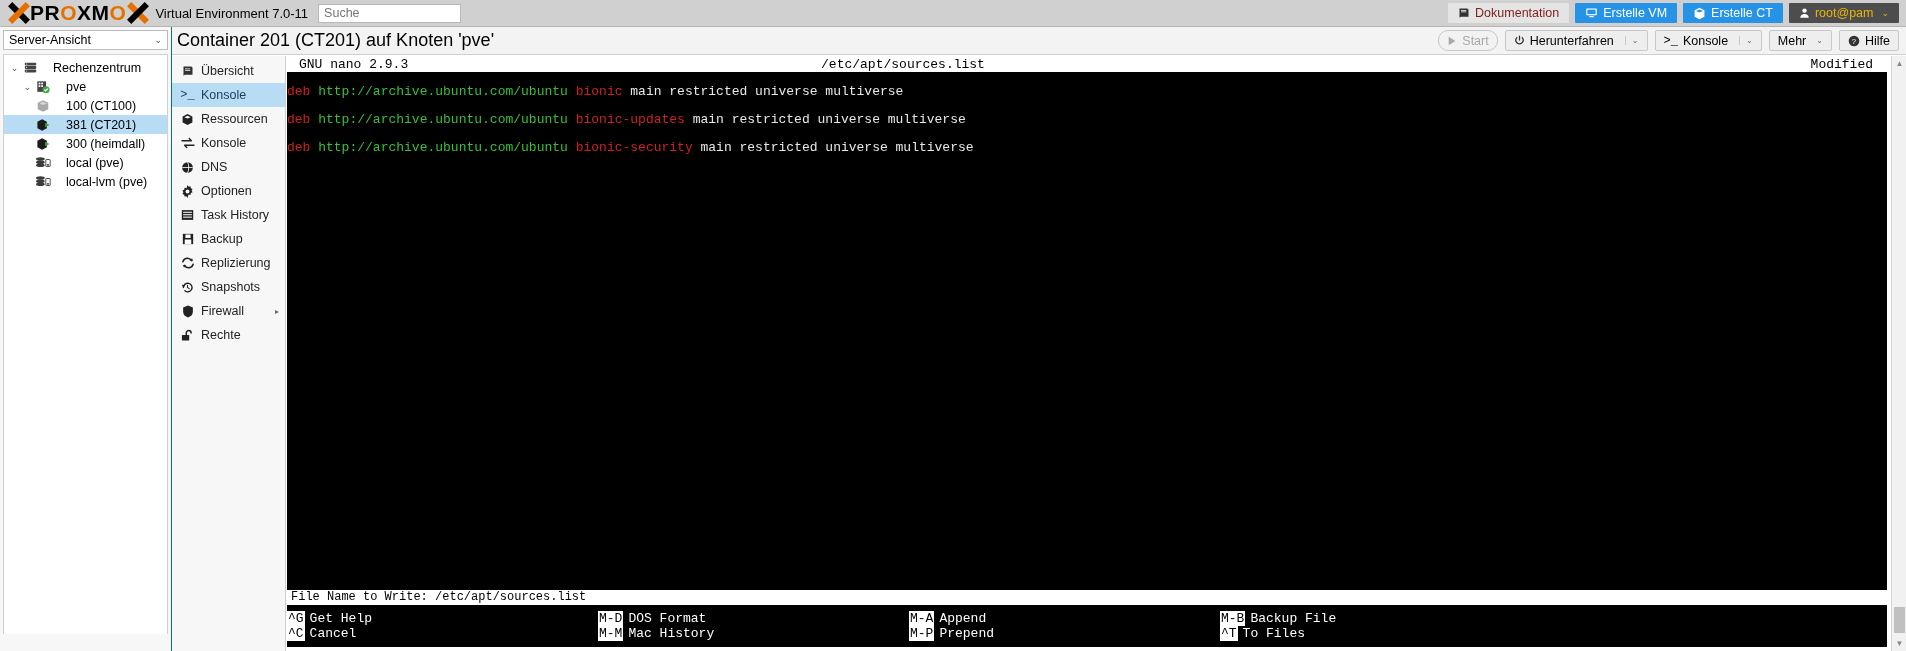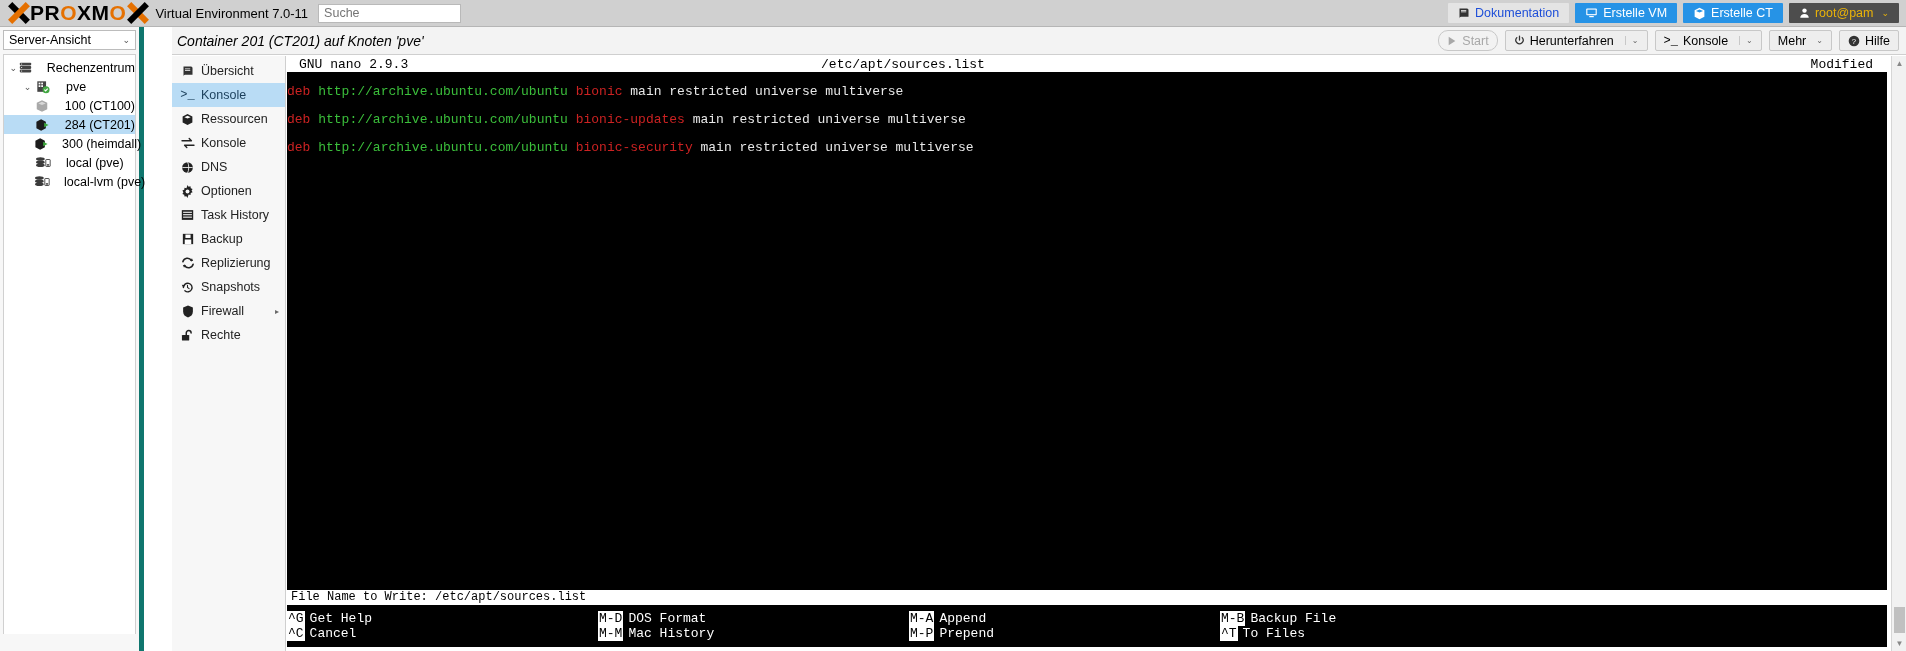--- a/index.html
+++ b/index.html
@@ -81,34 +81,34 @@
     gap: 6px;
     margin-right: 7px;
   }
   .hbtn {
     height: 20px;
     display: flex; align-items: center; gap: 5px;
     padding: 0 9px;
     font-size: 12.5px;
     border: 1px solid transparent;
     background: #eaeaea;
-    color: #1d4ed8;
+    color: #7f1d1d;
     border-radius: 1px;
     white-space: nowrap;
   }
   .hbtn.blue { background: #2693e6; color: #fff; }
   .hbtn.grey { background: #e4e4e4; }
   .hbtn .ic { display:inline-flex; align-items:center; }
 
   
   #left {
     position: absolute; top: 27px; left: 0;
-    width: 144px; height: 624px;
+    width: 172px; height: 624px;
     background: #f7f7f7;
-    border-right: 5px solid #0f766e;
+    border-right: 1px solid #0f766e;
   }
   #view-select {
     margin: 3px 3px 0 3px;
     height: 20px;
     background: #fff;
     border: 1px solid #bcbcbc;
     display: flex; align-items: center;
     padding: 0 5px;
     font-size: 12.5px;
   }
@@ -145,21 +145,21 @@
     width: 1734px; height: 624px;
     background: #fff;
   }
   #crumbbar {
     height: 28px;
     background: #f3f3f3;
     border-bottom: 1px solid #cfcfcf;
     display: flex; align-items: center;
     padding-left: 5px;
   }
-  #crumb { font-size: 14px; font-style: italic; }
+  #crumb { font-size: 18px; }
   #crumb-right {
     margin-left: auto; display: flex; align-items: center;
     gap: 7px; margin-right: 7px;
   }
   .tbtn {
     height: 21px;
     display: flex; align-items: center;
     font-size: 12.5px;
     padding: 0 8px;
     background: #eeeeee;
@@ -385,21 +385,21 @@
       <span class="tlbl">100 (CT100)</span>
     </div>
 
     <div class="tnode ind3 sel">
       <span class="tic">
         <svg width="14" height="14" viewBox="0 0 16 16">
             <path fill="#1c1c1c" d="M7 1.3l5.4 2.9v7.6L7 14.7 1.6 11.8V4.2z"></path>
             <path fill="#3ba93b" d="M10.5 5.5l5 2.6-5 2.6z"></path>
           </svg>
       </span>
-      <span class="tlbl">284 (CT201)</span>
+      <span class="tlbl">381 (CT201)</span>
     </div>
 
     <div class="tnode ind3">
       <span class="tic">
         <svg width="14" height="14" viewBox="0 0 16 16">
             <path fill="#1c1c1c" d="M7 1.3l5.4 2.9v7.6L7 14.7 1.6 11.8V4.2z"></path>
             <path fill="#3ba93b" d="M10.5 5.5l5 2.6-5 2.6z"></path>
           </svg>
       </span>
       <span class="tlbl">300 (heimdall)</span>

